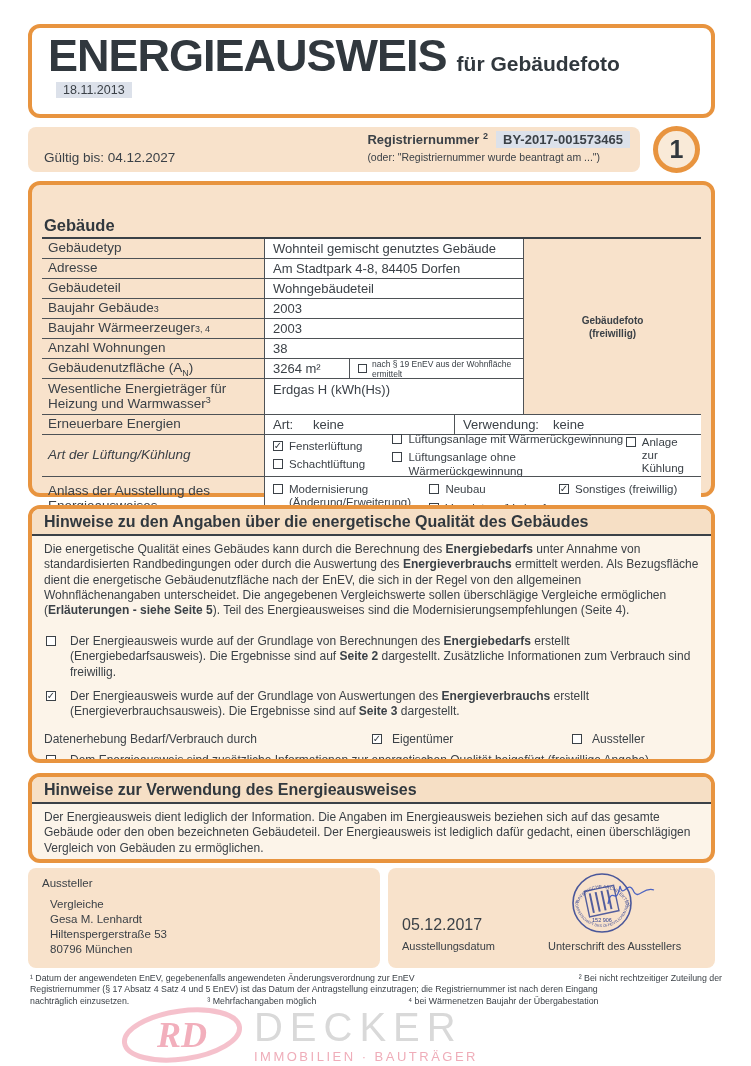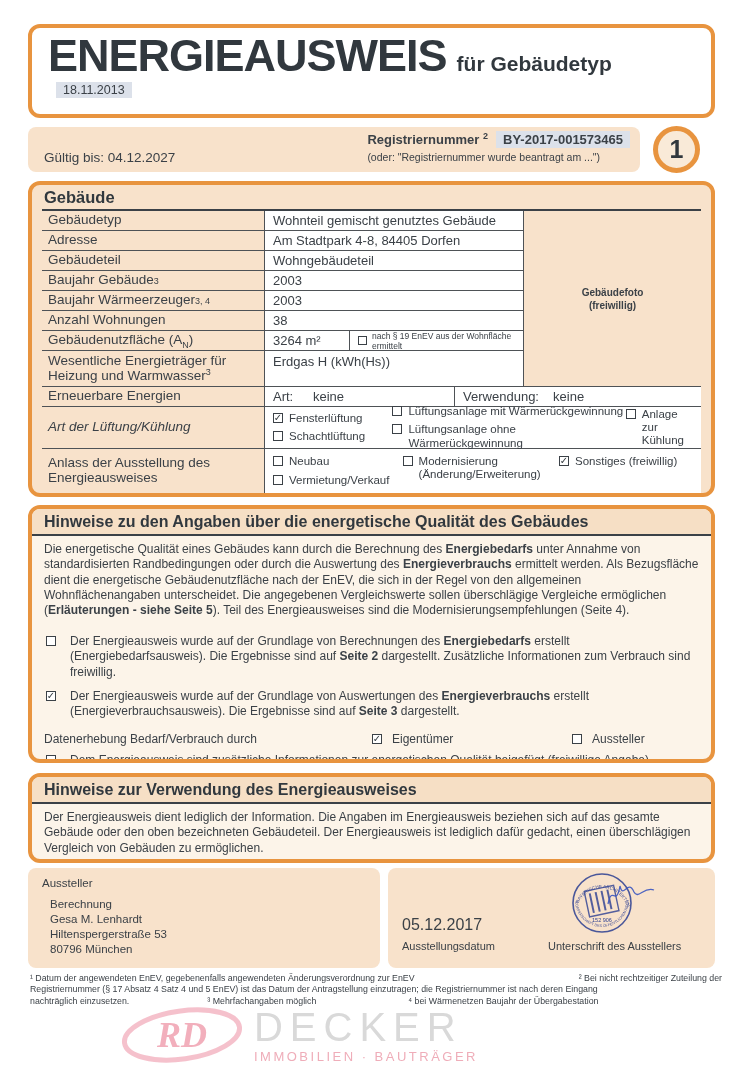--- a/index.html
+++ b/index.html
@@ -21,21 +21,21 @@
   .meta{position:absolute;left:28px;top:127px;width:612px;height:45px;border-radius:8px;}
   .meta .valid{position:absolute;left:16px;bottom:7px;font-size:13.5px;}
   .meta .regblock{position:absolute;right:10px;top:4px;}
   .meta .regrow{display:flex;align-items:center;font-size:13px;font-weight:bold;}
   .meta .regnote{font-size:10.5px;margin-top:3px;}
   .pagenum{position:absolute;left:653px;top:126px;width:47px;height:47px;box-sizing:border-box;
     border:5px solid #e8943f;border-radius:50%;background:#f9ead8;display:flex;align-items:center;justify-content:center;
     font-size:25px;font-weight:bold;color:#31383e;}
   
   .bld{left:28px;top:181px;width:687px;height:316px;padding:2px 10px 4px 10px;}
-  .sect-title{font-size:16.5px;font-weight:bold;color:#31383e;border-bottom:2px solid #3b4147;padding:1px 2px 2px 2px;}
+  .sect-title{font-size:16.5px;font-weight:bold;color:#31383e;border-bottom:2px solid #3b4147;padding:1px 2px 2px 2px;margin-top:28px;}
   .gtable{display:grid;grid-template-columns:222px 1fr 178px;grid-template-rows:20px 20px 20px 20px 20px 20px 20px 36px 20px 42px 44px;}
   .gcell{box-sizing:border-box;border-bottom:1px solid #4e5256;display:flex;align-items:center;}
   .glabel{font-size:13.5px;padding:0 6px;line-height:1.1;}
   .gvalue{background:#fff;border-left:1px solid #4e5256;font-size:13px;padding:0 8px;}
   .gspan{grid-column:2 / 4;}
   .photo{grid-column:3;grid-row:1 / span 8;border-left:1px solid #4e5256;border-bottom:1px solid #4e5256;
     display:flex;align-items:center;justify-content:center;text-align:center;font-size:10px;font-weight:bold;line-height:1.3;}
   .lastrow{border-bottom:none;}
   sup.s{font-size:9px;vertical-align:super;line-height:0;}
   sub.s{font-size:9px;vertical-align:sub;line-height:0;}
@@ -82,21 +82,21 @@
   .wm-tag{font-size:13px;letter-spacing:2.5px;color:#efadb9;margin-top:2px;}
 </style>
 </head>
 <body>
 
 <div class="page">
 
   <div class="obox hdr">
     <div class="hdr-titlerow">
       <span class="hdr-title">ENERGIEAUSWEIS</span>
-      <span class="hdr-sub">für Gebäudetyp</span>
+      <span class="hdr-sub">für Gebäudefoto</span>
     </div>
     <div class="hdr-reg">
       <span class="chip normal">18.11.2013</span>
     </div>
   </div>
 
   <div class="meta peach">
     <div class="valid">Gültig bis: 04.12.2027</div>
     <div class="regblock">
       <div class="regrow">
@@ -205,34 +205,34 @@
               <span class="cb"></span>
               <span>Anlage zur Kühlung</span>
             </div>
         </div>
       </div>
 
       <div class="gcell glabel lastrow" style="grid-row:11;grid-column:1;">
           <span>Anlass der Ausstellung des Energieausweises</span>
         </div>
       <div class="gcell gvalue gspan lastrow" style="grid-row:11;align-items:stretch;">
+        <div class="optcol" style="width:175px;justify-content:flex-start;padding-top:6px;">
+          <div class="opt">
+              <span class="cb"></span>
+              <span><span>Modernisierung</span><br><span>(Änderung/Erweiterung)</span></span>
+            </div>
+        </div>
         <div class="optcol" style="width:145px;">
           <div class="opt">
               <span class="cb"></span>
               <span>Neubau</span>
             </div>
           <div class="opt">
               <span class="cb"></span>
               <span>Vermietung/Verkauf</span>
-            </div>
-        </div>
-        <div class="optcol" style="width:175px;justify-content:flex-start;padding-top:6px;">
-          <div class="opt">
-              <span class="cb"></span>
-              <span><span>Modernisierung</span><br><span>(Änderung/Erweiterung)</span></span>
             </div>
         </div>
         <div class="optcol" style="width:150px;justify-content:flex-start;padding-top:6px;">
           <div class="opt">
               <span class="cb">✓</span>
               <span>Sonstiges (freiwillig)</span>
             </div>
         </div>
       </div>
     </div>
@@ -267,21 +267,21 @@
   </div>
 
   <div class="obox hint2">
     <div class="strip">Hinweise zur Verwendung des Energieausweises</div>
     <div class="hbody">Der Energieausweis dient lediglich der Information. Die Angaben im Energieausweis beziehen sich auf das gesamte Gebäude oder den oben bezeichneten Gebäudeteil. Der Energieausweis ist lediglich dafür gedacht, einen überschlägigen Vergleich von Gebäuden zu ermöglichen.</div>
   </div>
 
   <div class="fbox issuer">
     <div class="cap">Aussteller</div>
     <div class="lines">
-      <div>Berechnung</div>
+      <div>Vergleiche</div>
       <div>Gesa M. Lenhardt</div>
       <div>Hiltenspergerstraße 53</div>
       <div>80796 München</div>
     </div>
   </div>
 
   <div class="fbox issue">
     <div class="date">05.12.2017</div>
     <div class="datecap">Ausstellungsdatum</div>
     <div class="sigcap">Unterschrift des Ausstellers</div>

